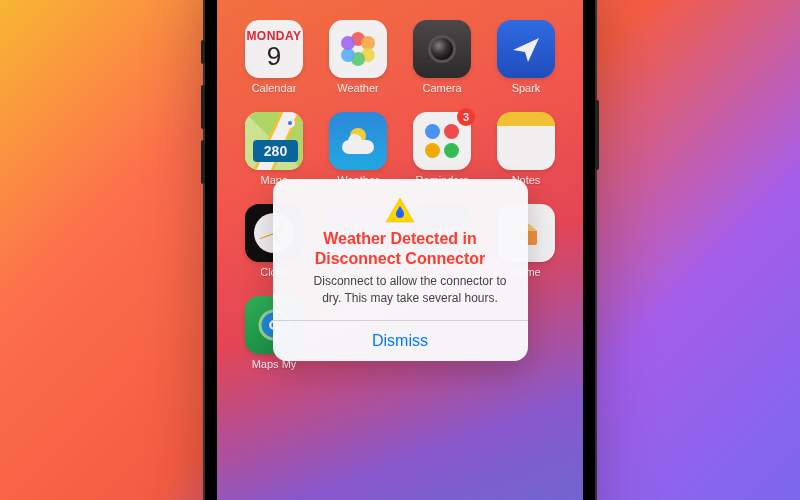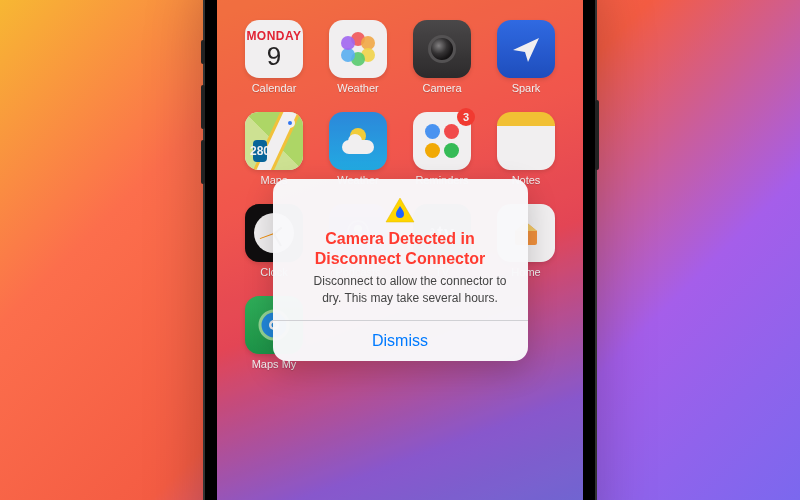--- a/index.html
+++ b/index.html
@@ -97,21 +97,21 @@
   .p3{background:#ffe14b;bottom:4px;right:0}
   .p4{background:#5bd872;bottom:0;left:10px}
   .p5{background:#5bb9ff;bottom:4px;left:0}
   .p6{background:#a96bff;top:4px;left:0}
   
   .lens{width:28px;height:28px;border-radius:50%;background:radial-gradient(circle at 35% 35%,#888 0,#333 40%,#111 70%);border:3px solid #555;}
   .spark-plane svg{display:block}
   .maps-art{position:absolute;inset:0;}
   .maps-art .bg1{position:absolute;inset:0;background:linear-gradient(45deg,#d8f09a 50%,#b6e46a 50%);}
   .maps-art .road{position:absolute;left:40%;top:-10%;width:22%;height:140%;background:#fff;transform:rotate(25deg);box-shadow:0 0 0 3px #ffce3a;}
-  .maps-art .hwy{position:absolute;left:8px;bottom:8px;width:14px;height:22px;background:#0369a1;border-radius:4px;display:flex;align-items:center;justify-content:center;color:#fff;font-size:12px;font-weight:700;}
+  .maps-art .hwy{position:absolute;left:8px;bottom:8px;width:45px;height:22px;background:#0369a1;border-radius:4px;display:flex;align-items:center;justify-content:center;color:#fff;font-size:14px;font-weight:700;}
   .maps-art .pin{position:absolute;top:6px;right:8px;width:10px;height:10px;background:#2e7bff;border-radius:50%;border:3px solid #fff;}
   .weather-art{display:flex;flex-direction:column;align-items:center;}
   .sun{width:16px;height:16px;background:#ffd93a;border-radius:50%;}
   .cloud{width:32px;height:14px;background:#fff;border-radius:10px;margin-top:-4px;position:relative;}
   .cloud::before{content:'';position:absolute;left:6px;top:-6px;width:14px;height:14px;background:#fff;border-radius:50%;}
   .remind-dots{width:34px;height:34px;display:grid;grid-template-columns:1fr 1fr;grid-template-rows:1fr 1fr;gap:4px;}
   .rd{border-radius:50%;}
   .rd1{background:#4a9cff}.rd2{background:#ff4d4d}.rd3{background:#ffb300}.rd4{background:#35c759}
   .clock-face{width:40px;height:40px;border-radius:50%;background:#fff;position:relative;}
   .hand{position:absolute;left:50%;top:50%;background:#000;transform-origin:left center;}
@@ -263,21 +263,21 @@
     <div class="alert-backdrop">
       <div class="alert">
         <div class="alert-body">
           <div class="alert-icon">
             <svg width="30" height="26" viewBox="0 0 30 26">
               <path d="M15 1 L29 25 H1 Z" fill="#ffd500" stroke="#e0b800" stroke-width=".5"></path>
               <path d="M15 9c2 3 4 5.5 4 8a4 4 0 11-8 0c0-2.5 2-5 4-8z" fill="#1e62ff"></path>
             </svg>
           </div>
           <div class="alert-title">
-            <span>Camera Detected in</span><br>
+            <span>Weather Detected in</span><br>
             <span>Disconnect Connector</span>
           </div>
           <div class="alert-msg">Disconnect to allow the connector to dry. This may take several hours.</div>
         </div>
         <div class="alert-sep"></div>
         <div class="alert-btn">Dismiss</div>
       </div>
     </div>
 
   </div>

